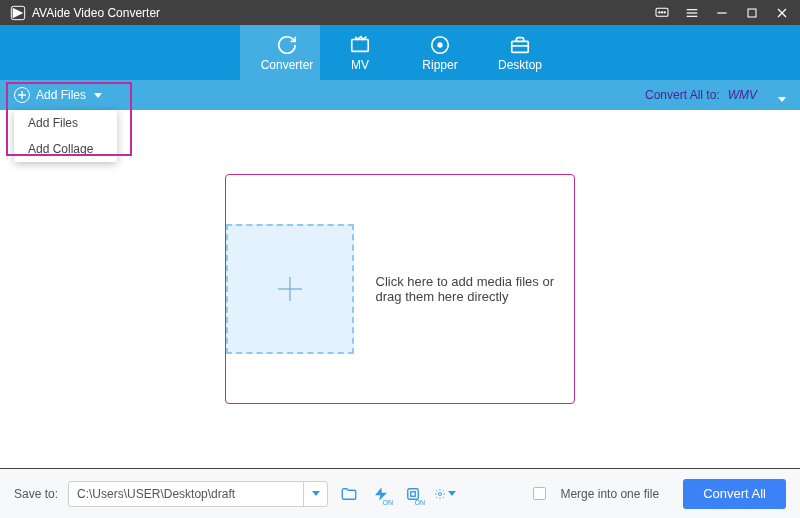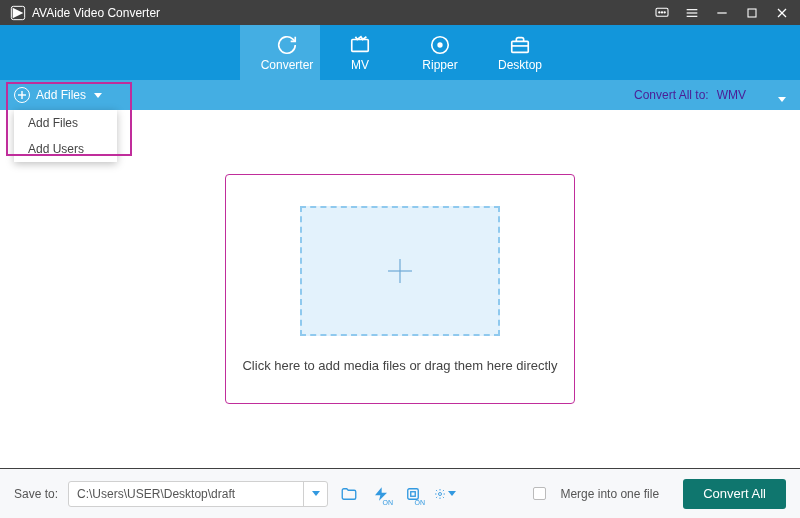--- a/index.html
+++ b/index.html
@@ -19,42 +19,42 @@
 .subheader { height: 30px; background: #44aee3; display: flex; align-items: center; position: relative; padding: 0 14px; }
 .add-btn { display: flex; align-items: center; gap: 6px; color: #fff; font-size: 12px; cursor: pointer; }
 .add-btn .plus-circle { width: 16px; height: 16px; border: 1.5px solid #fff; border-radius: 50%; display: flex; align-items: center; justify-content: center; }
 .add-btn .caret { width: 0; height: 0; border-left: 4px solid transparent; border-right: 4px solid transparent; border-top: 5px solid #fff; margin-left: 2px; }
 
 .status-tabs { position: absolute; left: 50%; transform: translateX(-50%); display: flex; align-items: center; gap: 12px; }
 .status-pill { background: #fff; color: #3399e0; border-radius: 12px; padding: 3px 14px; font-size: 12px; }
 .status-link { color: #fff; font-size: 12px; cursor: pointer; }
 
 .convert-all { margin-left: auto; display: flex; align-items: center; gap: 8px; color: #4c1d95; font-size: 12px; }
-.format-select { display: flex; align-items: flex-end; gap: 32px; cursor: pointer; }
+.format-select { display: flex; align-items: flex-end; gap: 21px; cursor: pointer; font-style: italic; }
 .small-caret { width: 0; height: 0; border-left: 4px solid transparent; border-right: 4px solid transparent; border-top: 5px solid #fff; }
 
 .dropdown { position: absolute; left: 14px; top: 110px; width: 103px; background: #fff; box-shadow: 0 2px 8px rgba(0,0,0,.25); z-index: 10; }
 .dropdown-item { padding: 6px 14px; font-size: 12px; color: #444; cursor: pointer; }
 
 .highlight-box { position: absolute; left: 6px; top: 82px; width: 126px; height: 74px; border: 2px solid #c02d9b; pointer-events: none; z-index: 11; }
 
 .main { position: absolute; top: 110px; left: 0; right: 0; bottom: 50px; display: flex; align-items: center; justify-content: center; }
-.dropzone { width: 350px; height: 230px; border: 1.5px solid #c02d9b; border-radius: 4px; display: flex; flex-direction: column; align-items: center; justify-content: center; gap: 22px; }
+.dropzone { width: 350px; height: 230px; border: 1.5px solid #c02d9b; border-radius: 4px; display: flex; flex-direction: row; align-items: center; justify-content: center; gap: 22px; }
 .inner-drop { width: 200px; height: 130px; border: 2px dashed #8fc9ee; background: #e3f2fc; display: flex; align-items: center; justify-content: center; cursor: pointer; }
 .drop-text { font-size: 13px; color: #444; }
 
 .footer { position: absolute; bottom: 0; left: 0; right: 0; height: 50px; background: #f7f8fa; border-top: 1px solid #404040; display: flex; align-items: center; padding: 0 14px; gap: 10px; font-size: 12px; color: #555; }
 .path-input { flex: 0 0 260px; display: flex; align-items: center; border: 1px solid #d0d0d0; border-radius: 3px; background: #fff; height: 26px; }
 .path-input input { border: none; flex: 1; padding: 0 8px; font-size: 12px; color: #555; outline: none; }
 .path-caret { width: 24px; height: 100%; border-left: 1px solid #d0d0d0; display: flex; align-items: center; justify-content: center; color: #3399e0; cursor: pointer; }
 .footer-icon { width: 22px; height: 22px; display: flex; align-items: center; justify-content: center; color: #3399e0; cursor: pointer; position: relative; }
 .sub { position: absolute; bottom: -1px; right: -1px; font-size: 7px; color: #3399e0; }
 .merge { margin-left: auto; display: flex; gap: 14px; }
 .checkbox { width: 13px; height: 13px; border: 1px solid #bbb; border-radius: 2px; background: #fff; }
-.convert-btn { background: #0f766e; color: #fff; border: none; border-radius: 3px; height: 30px; padding: 0 20px; font-size: 13px; cursor: pointer; margin-left: 14px; }
+.convert-btn { background: #3b82f6; color: #fff; border: none; border-radius: 3px; height: 30px; padding: 0 20px; font-size: 13px; cursor: pointer; margin-left: 14px; }
 .tb-icon { width:16px; height:16px; }
 </style>
 </head>
 <body>
 
 <div class="titlebar">
   <div class="titlebar-left">
     <svg class="logo" viewBox="0 0 24 24">
         <polygon points="4,4 20,12 4,20" fill="#fff"></polygon>
         <rect x="2" y="2" width="20" height="20" fill="none" stroke="#fff" stroke-width="1.5" rx="3"></rect>
@@ -137,21 +137,21 @@
       <span>WMV</span>
       <span class="small-caret"></span>
     </div>
   </div>
 </div>
 
 <div class="highlight-box"></div>
 
 <div class="dropdown">
   <div class="dropdown-item">Add Files</div>
-  <div class="dropdown-item">Add Users</div>
+  <div class="dropdown-item">Add Collage</div>
 </div>
 
 <div class="main">
   <div class="dropzone">
     <div class="inner-drop">
       <svg width="36" height="36" viewBox="0 0 36 36" stroke="#6fa9d6" stroke-width="1.2">
           <line x1="18" y1="6" x2="18" y2="30"></line>
           <line x1="6" y1="18" x2="30" y2="18"></line>
         </svg>
     </div>

